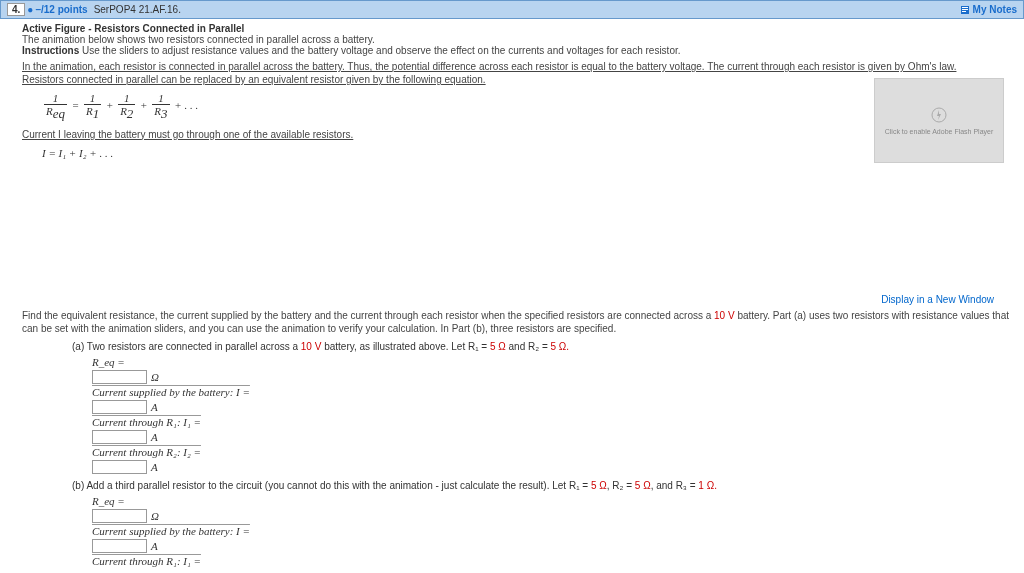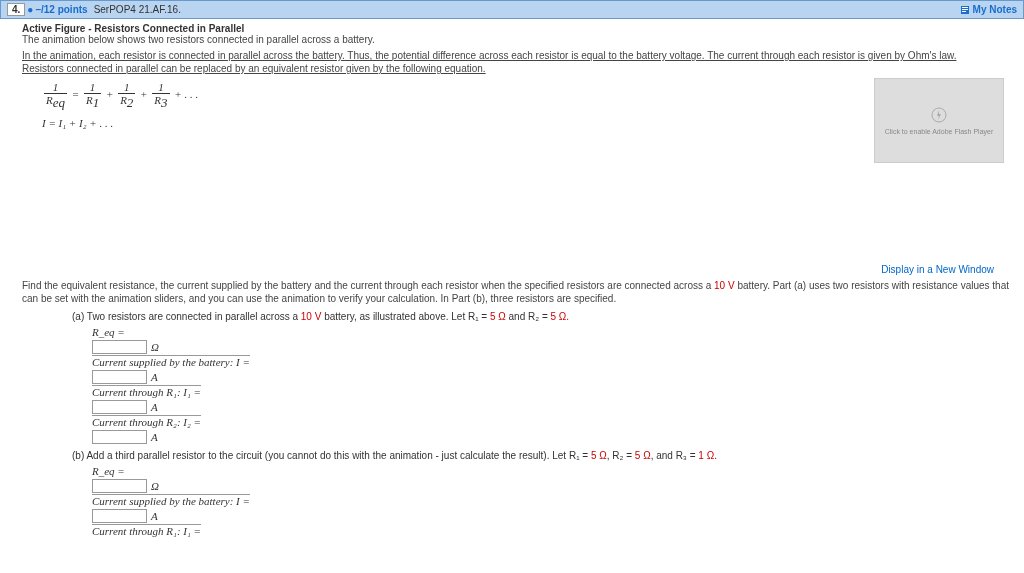--- a/index.html
+++ b/index.html
@@ -49,35 +49,40 @@
         <rect x="2" y="4" width="6" height="1" fill="#fff"></rect>
         <rect x="2" y="6" width="4" height="1" fill="#fff"></rect>
       </svg>
     <span>My Notes</span>
   </div>
 </div>
 
 <div class="content-wrap">
   <div class="title-line">Active Figure - Resistors Connected in Parallel</div>
   <div class="intro">The animation below shows two resistors connected in parallel across a battery.</div>
+  <div class="intro">
+    <b>Instructions</b>
+    <span>Use the sliders to adjust resistance values and the battery voltage and observe the effect on the currents and voltages for each resistor.</span>
+  </div>
 
   <div class="body-text">In the animation, each resistor is connected in parallel across the battery. Thus, the potential difference across each resistor is equal to the battery voltage. The current through each resistor is given by Ohm's law.</div>
   <div class="body-text" style="margin-top:0;">Resistors connected in parallel can be replaced by an equivalent resistor given by the following equation.</div>
 
   <div class="eq-block">
     <span class="frac"><span class="num">1</span><span class="den">R<sub>eq</sub></span></span>
     =
     <span class="frac"><span class="num">1</span><span class="den">R<sub>1</sub></span></span>
     +
     <span class="frac"><span class="num">1</span><span class="den">R<sub>2</sub></span></span>
     +
     <span class="frac"><span class="num">1</span><span class="den">R<sub>3</sub></span></span>
     + . . .
   </div>
 
+  <div class="body-text">Current I leaving the battery must go through one of the available resistors.</div>
   <div class="eq-block">I = I₁ + I₂ + . . .</div>
 
   <div class="flash-box">
     <svg width="16" height="16" viewBox="0 0 16 16">
         <circle cx="8" cy="8" r="7" fill="none" stroke="#aaa"></circle>
         <path d="M8 3 L6 9 L8 9 L7 13 L10 7 L8 7 Z" fill="#aaa"></path>
       </svg>
     <span>Click to enable Adobe Flash Player</span>
   </div>
 

